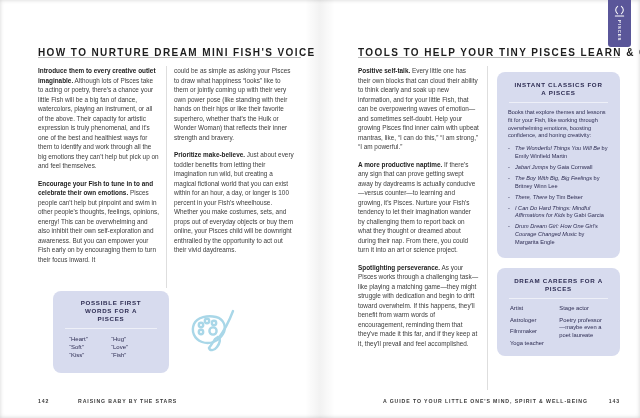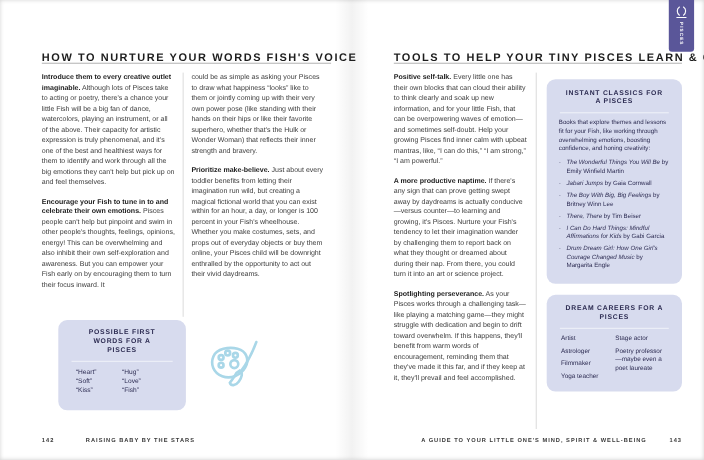--- a/index.html
+++ b/index.html
@@ -52,21 +52,21 @@
   <div class="spine"></div>
 
   <div class="pisces-tab">
     <svg width="13" height="13" viewBox="0 0 14 14">
       <path d="M5 1.5 C2.2 3.5,2.2 7.5,5 9.5 M9 1.5 C11.8 3.5,11.8 7.5,9 9.5 M2.5 11.8 L11.5 11.8" stroke="#ffffff" stroke-width="1.1" fill="none" stroke-linecap="round"></path>
     </svg>
     <div class="tab-label">PISCES</div>
   </div>
 
   <section>
-    <h1 class="page-heading" style="left:38px;">HOW TO NURTURE YOUR WORDS FISH'S VOICE</h1>
+    <h1 class="page-heading" style="left:38px;">HOW TO NURTURE DREAM MINI FISH'S VOICE</h1>
     <div class="heading-rule" style="left:38px;width:263px;"></div>
 
     <div class="col" style="left:38px;width:121px;height:228px;">
       <p><b>Introduce them to every creative outlet imaginable.</b><span> Although lots of Pisces take to acting or poetry, there's a chance your little Fish will be a big fan of dance, watercolors, playing an instrument, or all of the above. Their capacity for artistic expression is truly phenomenal, and it's one of the best and healthiest ways for them to identify and work through all the big emotions they can't help but pick up on and feel themselves.</span></p>
       <p><b>Encourage your Fish to tune in to and celebrate their own emotions.</b><span> Pisces people can't help but pinpoint and swim in other people's thoughts, feelings, opinions, energy! This can be overwhelming and also inhibit their own self-exploration and awareness. But you can empower your Fish early on by encouraging them to turn their focus inward. It</span></p>
     </div>
 
     <div class="vdivider" style="left:166px;top:66px;height:222px;"></div>
 
     <div class="col" style="left:174px;width:122px;height:230px;">

